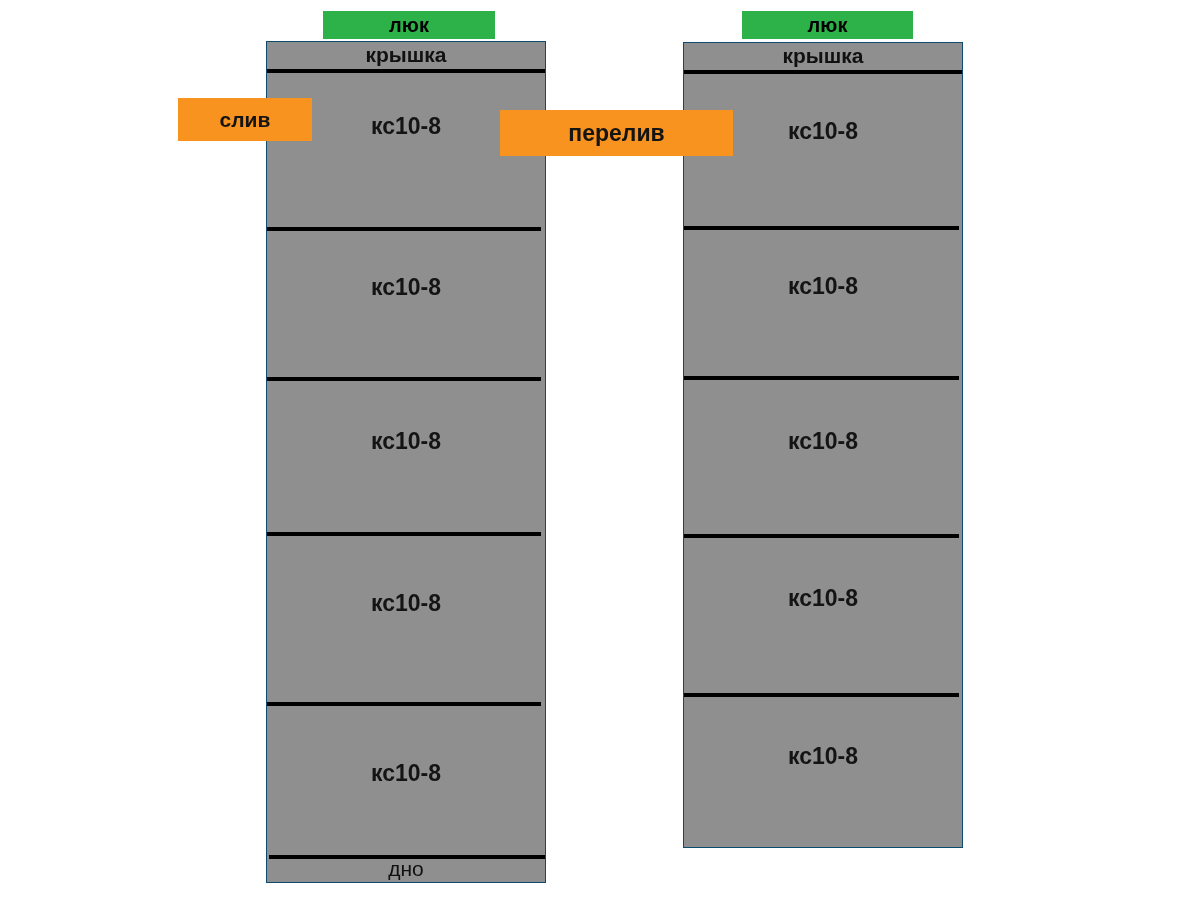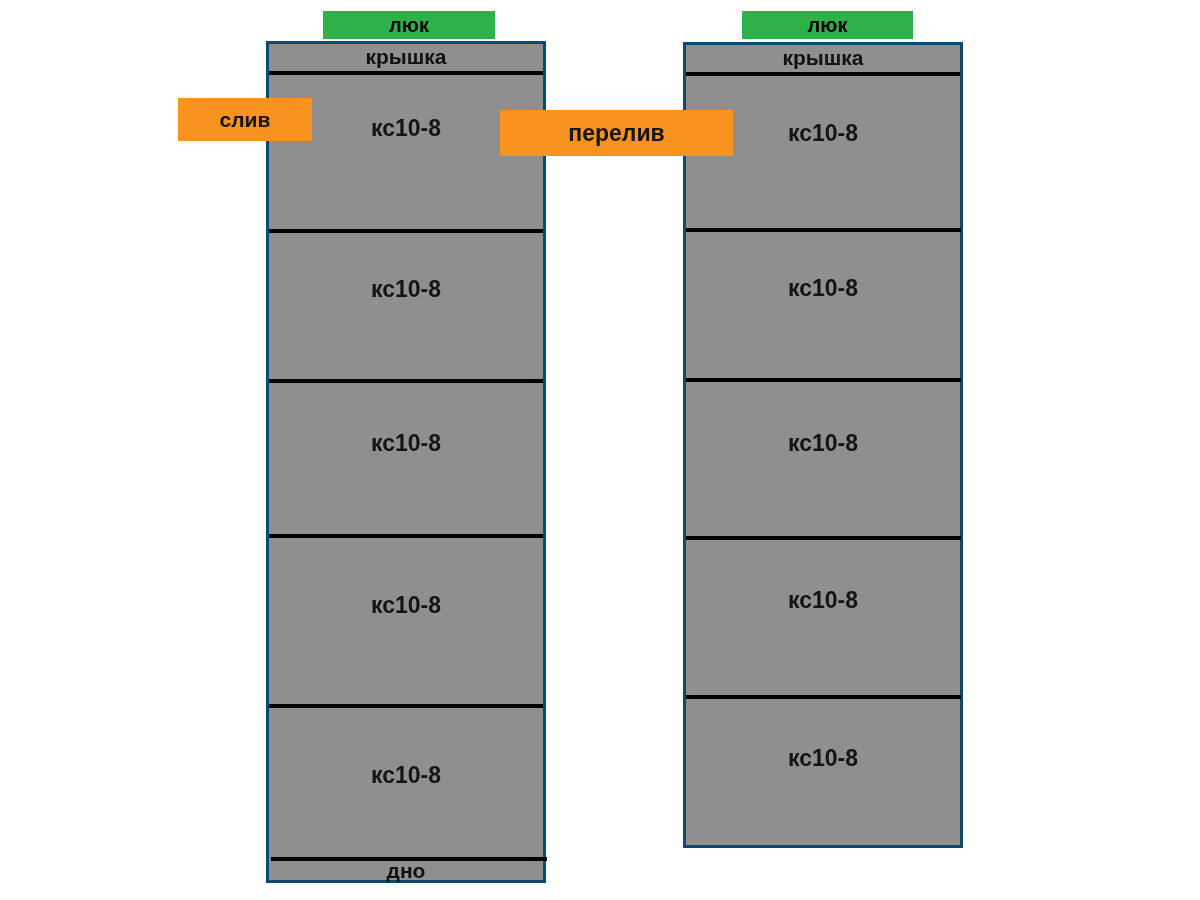--- a/index.html
+++ b/index.html
@@ -12,21 +12,21 @@
     position: relative;
     width: 1200px;
     height: 900px;
     background: #ffffff;
     overflow: hidden;
   }
   
   .well {
     position: absolute;
     background: var(--ring-gray, #8f8f8f);
-    border: 3px solid #0c4a6e;
+    border: 1px solid #0c4a6e;
     box-sizing: border-box;
     z-index: 1;
   }
   .well-left  { left: 266px; top: 41px; width: 280px; height: 842px; }
   .well-right { left: 683px; top: 42px; width: 280px; height: 806px; }
 
   .cover-label {
     position: absolute;
     left: 0; top: 0;
     width: 100%;
@@ -52,21 +52,21 @@
     font-size: 23px;
     font-weight: bold;
     color: #141414;
   }
   .bottom-label {
     position: absolute;
     left: 0;
     width: 100%;
     text-align: center;
     font-size: 21px;
-    font-weight: bold;
+    font-weight: normal;
     color: #111111;
   }
 
   
   .lid {
     position: absolute;
     top: 11px;
     height: 28px;
     line-height: 28px;
     background: var(--lid-green, #2db24a);

